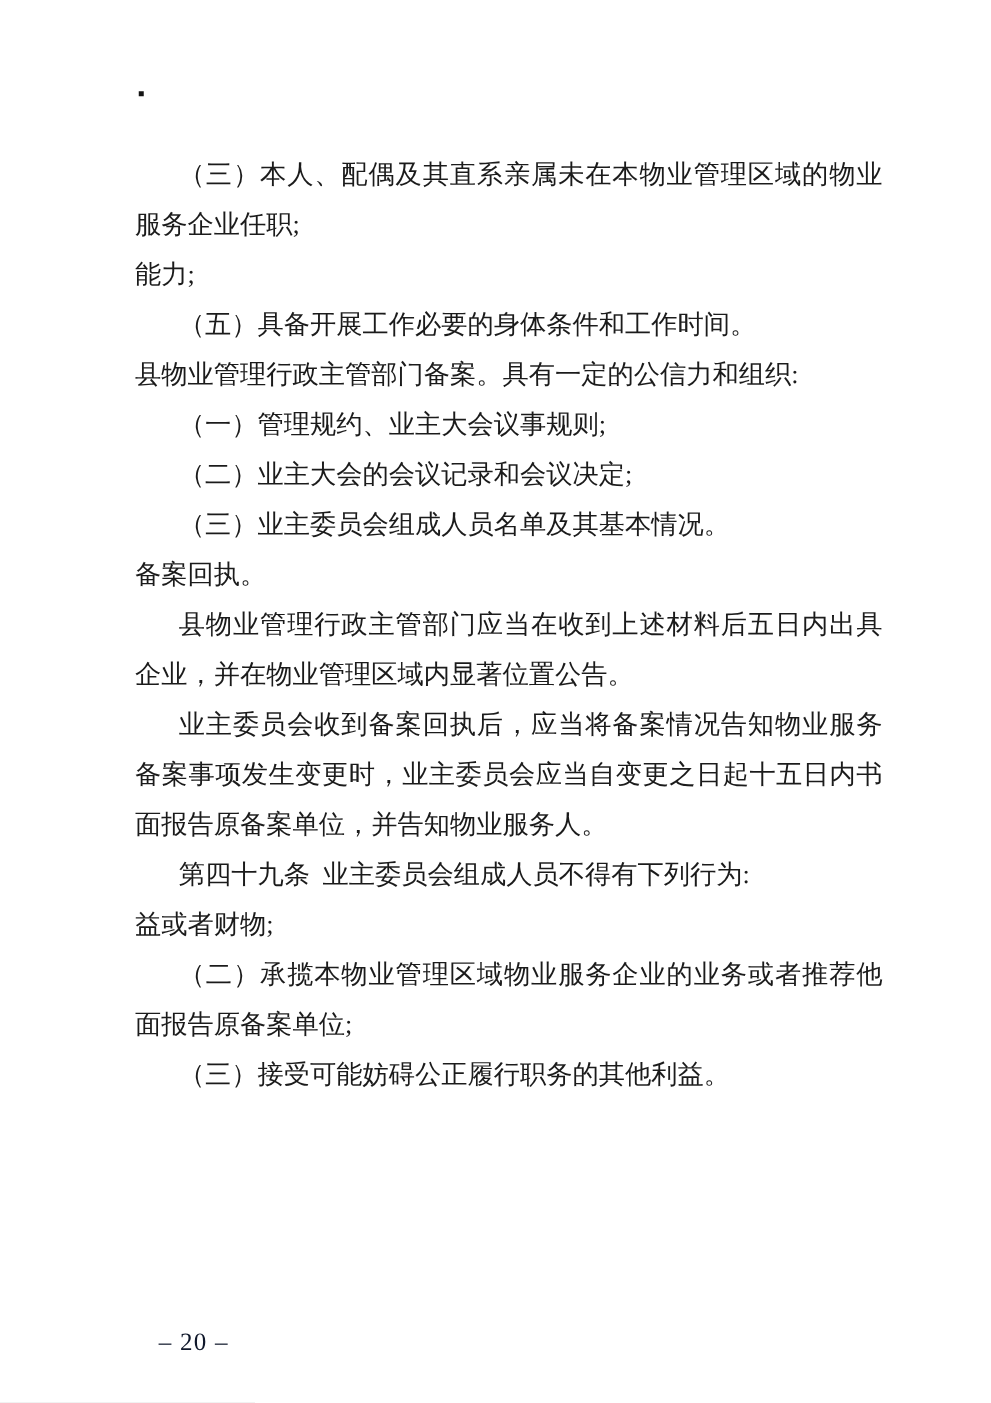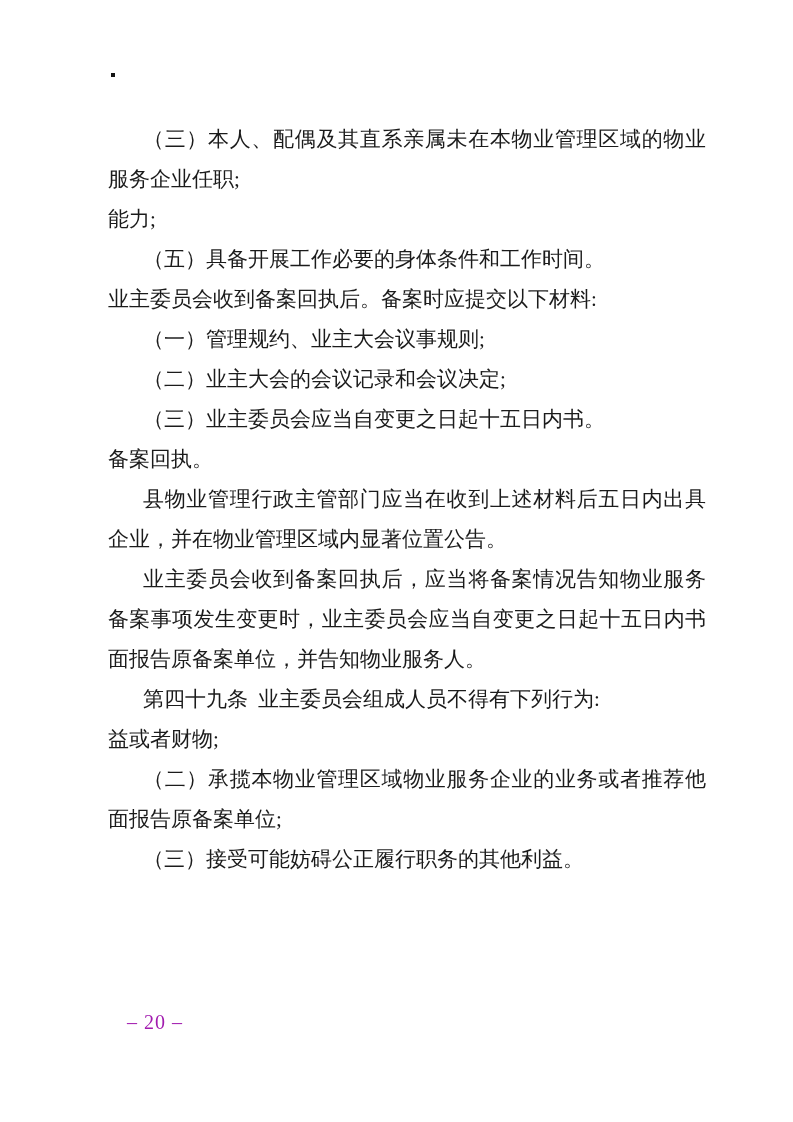--- a/index.html
+++ b/index.html
@@ -41,49 +41,49 @@
   }
   .prefix {
     margin-right: 10px;
   }
   .prefix.bold {
     font-weight: bold;
   }
   .footer {
     position: absolute;
     left: 127px;
-    top: 1008px;
+    top: 1060px;
     font-size: 20px;
     line-height: 28px;
     letter-spacing: 1px;
-    color: #a21caf;
+    color: #0f172a;
   }
   .stray-dot {
     position: absolute;
     left: 111px;
     top: 73px;
     width: 4px;
     height: 4px;
     background: #141414;
   }
 </style>
 </head>
 <body>
 
 <div class="page">
   <div class="stray-dot"></div>
   <div class="content">
       <div class="line indent fill"><span>（三）本人、配偶及其直系亲属未在本物业管理区域的物业</span></div>
       <div class="line"><span>服务企业任职;</span></div>
       <div class="line"><span>能力;</span></div>
       <div class="line indent"><span>（五）具备开展工作必要的身体条件和工作时间。</span></div>
-      <div class="line"><span>业主委员会收到备案回执后。备案时应提交以下材料:</span></div>
+      <div class="line"><span>县物业管理行政主管部门备案。具有一定的公信力和组织:</span></div>
       <div class="line indent"><span>（一）管理规约、业主大会议事规则;</span></div>
       <div class="line indent"><span>（二）业主大会的会议记录和会议决定;</span></div>
-      <div class="line indent"><span>（三）业主委员会应当自变更之日起十五日内书。</span></div>
+      <div class="line indent"><span>（三）业主委员会组成人员名单及其基本情况。</span></div>
       <div class="line"><span>备案回执。</span></div>
       <div class="line indent fill"><span>县物业管理行政主管部门应当在收到上述材料后五日内出具</span></div>
       <div class="line"><span>企业，并在物业管理区域内显著位置公告。</span></div>
       <div class="line indent fill"><span>业主委员会收到备案回执后，应当将备案情况告知物业服务</span></div>
       <div class="line fill"><span>备案事项发生变更时，业主委员会应当自变更之日起十五日内书</span></div>
       <div class="line"><span>面报告原备案单位，并告知物业服务人。</span></div>
       <div class="line indent"><span class="prefix">第四十九条</span><span>业主委员会组成人员不得有下列行为:</span></div>
       <div class="line"><span>益或者财物;</span></div>
       <div class="line indent fill"><span>（二）承揽本物业管理区域物业服务企业的业务或者推荐他</span></div>
       <div class="line"><span>面报告原备案单位;</span></div>

